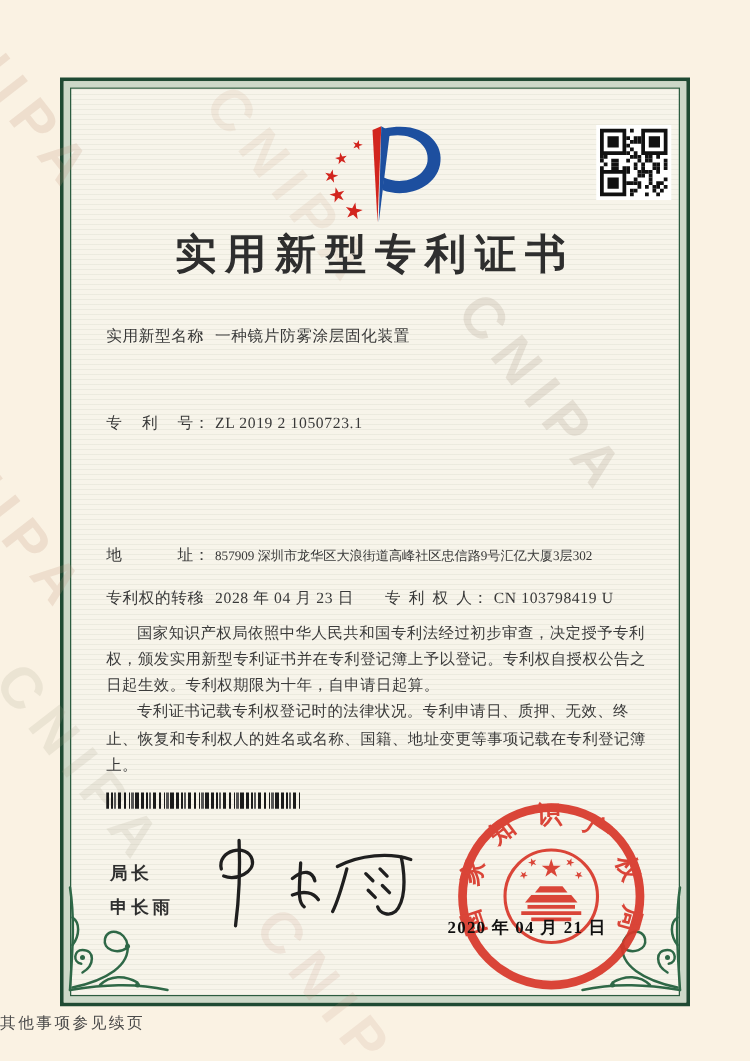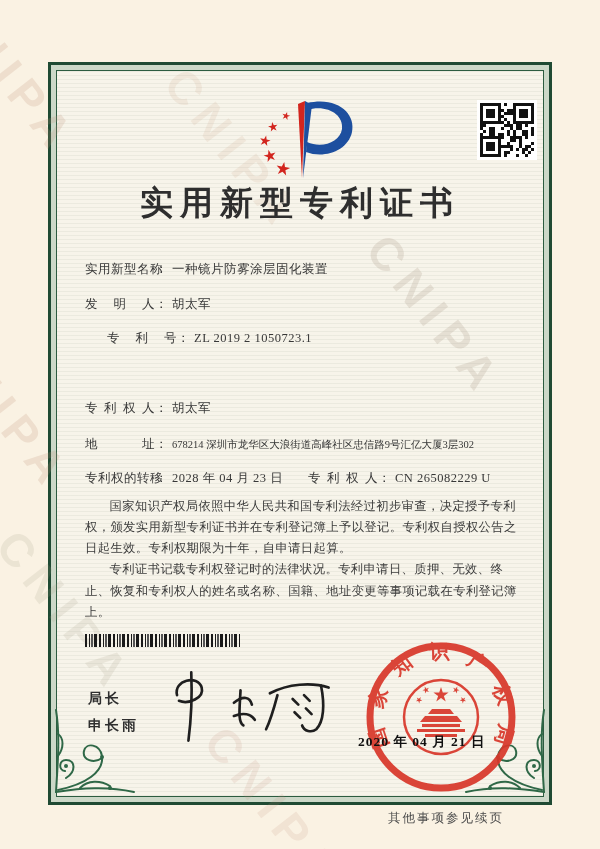--- a/index.html
+++ b/index.html
@@ -29,21 +29,21 @@
   .barcode{left:85px;top:634px;width:155px;height:13px;
            background:repeating-linear-gradient(90deg,#1a1a1a 0 2px,rgba(0,0,0,0) 2px 4px,#1a1a1a 4px 5px,
            rgba(0,0,0,0) 5px 6px,#555 6px 8px,rgba(0,0,0,0) 8px 9px,#1a1a1a 9px 12px,rgba(0,0,0,0) 12px 14px);}
   .signer{left:88px;font-size:14px;font-weight:bold;letter-spacing:3px;color:#2f2f2f;}
   .sig-svg{left:160px;top:662px;z-index:20;}
   .seal-wrap{left:362px;top:638px;width:158px;height:158px;z-index:15;}
   .seal-wrap svg{opacity:0.93;mix-blend-mode:multiply;}
   .seal-date{left:358px;top:733px;width:170px;font-size:13.5px;font-weight:bold;letter-spacing:1px;
              color:#101010;z-index:30;}
   .footer-page{left:48px;top:773px;width:504px;text-align:center;font-size:12px;letter-spacing:2px;color:#333;}
-  .note{left:0;top:810px;width:504px;text-align:right;font-size:12.5px;letter-spacing:2px;color:#4a4a4a;}
+  .note{left:0;top:810px;width:504px;text-align:left;font-size:12.5px;letter-spacing:2px;color:#4a4a4a;}
   .qr-pad{left:477px;top:100px;width:60px;height:60px;background:#fff;z-index:10;}
   .qr{position:absolute;left:3px;top:3px;width:54px;height:54px;background:#fff;}
   .qr i{position:absolute;background:#111;display:block;}
   .qrf{position:absolute;width:21px;height:21px;box-sizing:border-box;border:3px solid #111;}
   .qrf::after{content:"";position:absolute;left:3px;top:3px;width:9px;height:9px;background:#111;}
   .ornament{z-index:12;}
   .logo{left:246px;top:96px;z-index:10;}
 </style>
 </head>
 <body>
@@ -195,38 +195,32 @@
         <i style="left: 36px; top: 51px; width: 3px; height: 3px;"></i>
         <i style="left: 45px; top: 51px; width: 3px; height: 3px;"></i>
       </div>
   </div>
 
   <div class="abs title">实用新型专利证书</div>
 
   <div class="abs row" style="top:261px;">
     <span class="flabel">实用新型名称</span><span class="colon">：</span><span class="fvalue">一种镜片防雾涂层固化装置</span>
   </div>
-  <div class="abs row" style="top:296px;">
-    <span class="flabel">发明人</span><span class="colon">：</span><span class="fvalue">胡太军</span>
-  </div>
-  <div class="abs row" style="top:330px;margin-left:22px;">
+  <div class="abs row" style="top:330px;">
     <span class="flabel">专利号</span><span class="colon">：</span><span class="fvalue">ZL 2019 2 1050723.1</span>
   </div>
-  <div class="abs row" style="top:400px;">
-    <span class="flabel">专利权人</span><span class="colon">：</span><span class="fvalue">胡太军</span>
-  </div>
   <div class="abs row" style="top:436px;">
-    <span class="flabel">地址</span><span class="colon">：</span><span class="fvalue small">678214 深圳市龙华区大浪街道高峰社区忠信路9号汇亿大厦3层302</span>
+    <span class="flabel">地址</span><span class="colon">：</span><span class="fvalue small">857909 深圳市龙华区大浪街道高峰社区忠信路9号汇亿大厦3层302</span>
   </div>
 
   <div class="abs row" style="top:470px;">
     <span class="flabel">专利权的转移</span><span class="colon">：</span><span class="fvalue">2028 年 04 月 23 日</span>
   </div>
   <div class="abs row" style="top:470px;left:308px;">
-    <span class="flabel">专利权人</span><span class="colon">：</span><span class="fvalue">CN 265082229 U</span>
+    <span class="flabel">专利权人</span><span class="colon">：</span><span class="fvalue">CN 103798419 U</span>
   </div>
 
   <div class="abs body-text">
     <p>国家知识产权局依照中华人民共和国专利法经过初步审查，决定授予专利权，颁发实用新型专利证书并在专利登记簿上予以登记。专利权自授权公告之日起生效。专利权期限为十年，自申请日起算。</p>
     <p>专利证书记载专利权登记时的法律状况。专利申请日、质押、无效、终止、恢复和专利权人的姓名或名称、国籍、地址变更等事项记载在专利登记簿上。</p>
   </div>
 
   <div class="abs barcode"></div>
 
   <div class="abs signer" style="top:690px;">局长</div>

